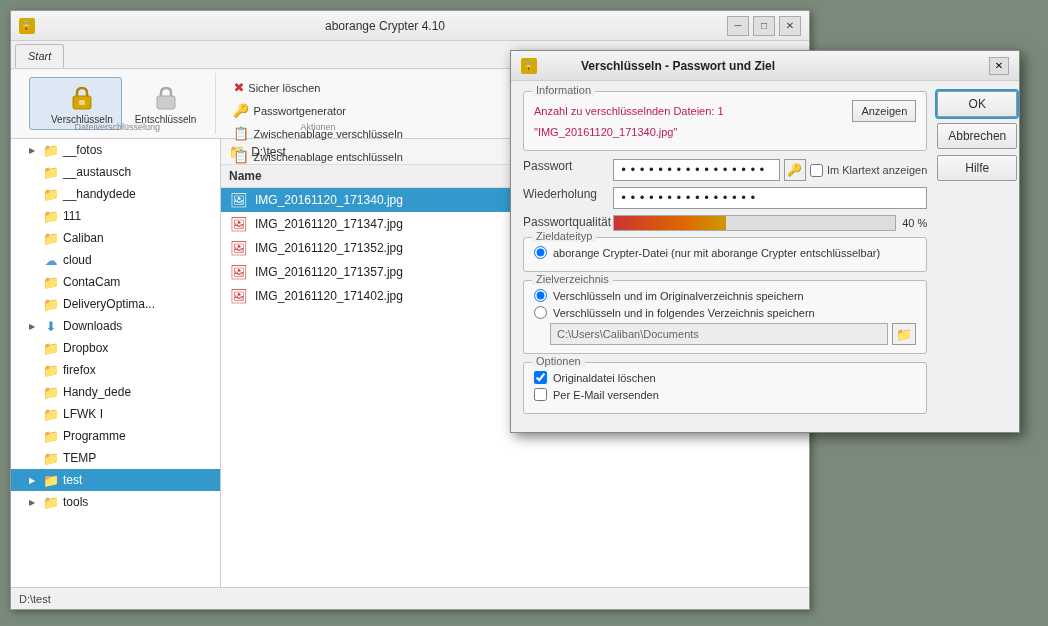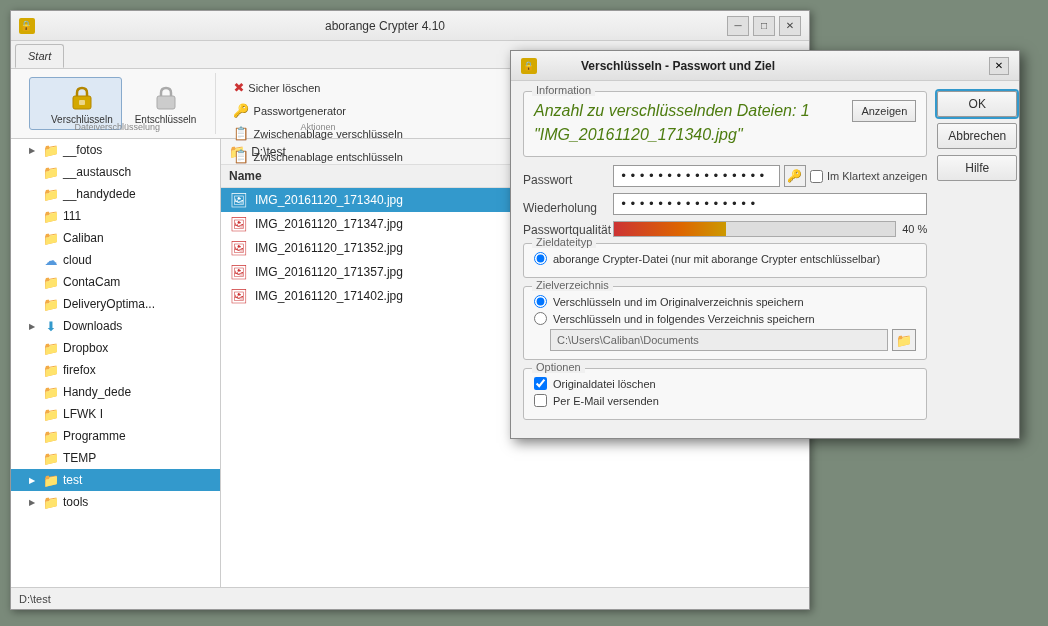--- a/index.html
+++ b/index.html
@@ -348,39 +348,38 @@
       color: #666;
     }
     .info-row {
       display: flex;
       align-items: center;
       margin-bottom: 4px;
       font-size: 12px;
     }
     .info-value {
       flex: 1;
-      color: #4d7c0f;
-      font-size: 16px;
-      font-style: italic;
+      color: #be185d;
+      font-size: 11px;
     }
     .anzeigen-btn {
       height: 22px;
       padding: 0 8px;
       background: linear-gradient(to bottom, #f8f8f8, #e8e8e8);
       border: 1px solid #999;
       cursor: pointer;
       font-size: 11px;
       color: #333;
       white-space: nowrap;
     }
 
     
     .form-row {
       display: flex;
-      align-items: flex-end;
+      align-items: flex-start;
       margin-bottom: 6px;
     }
     .form-label {
       width: 90px;
       font-size: 12px;
       color: #444;
       flex-shrink: 0;
     }
     .form-input-wrap {
       display: flex;

